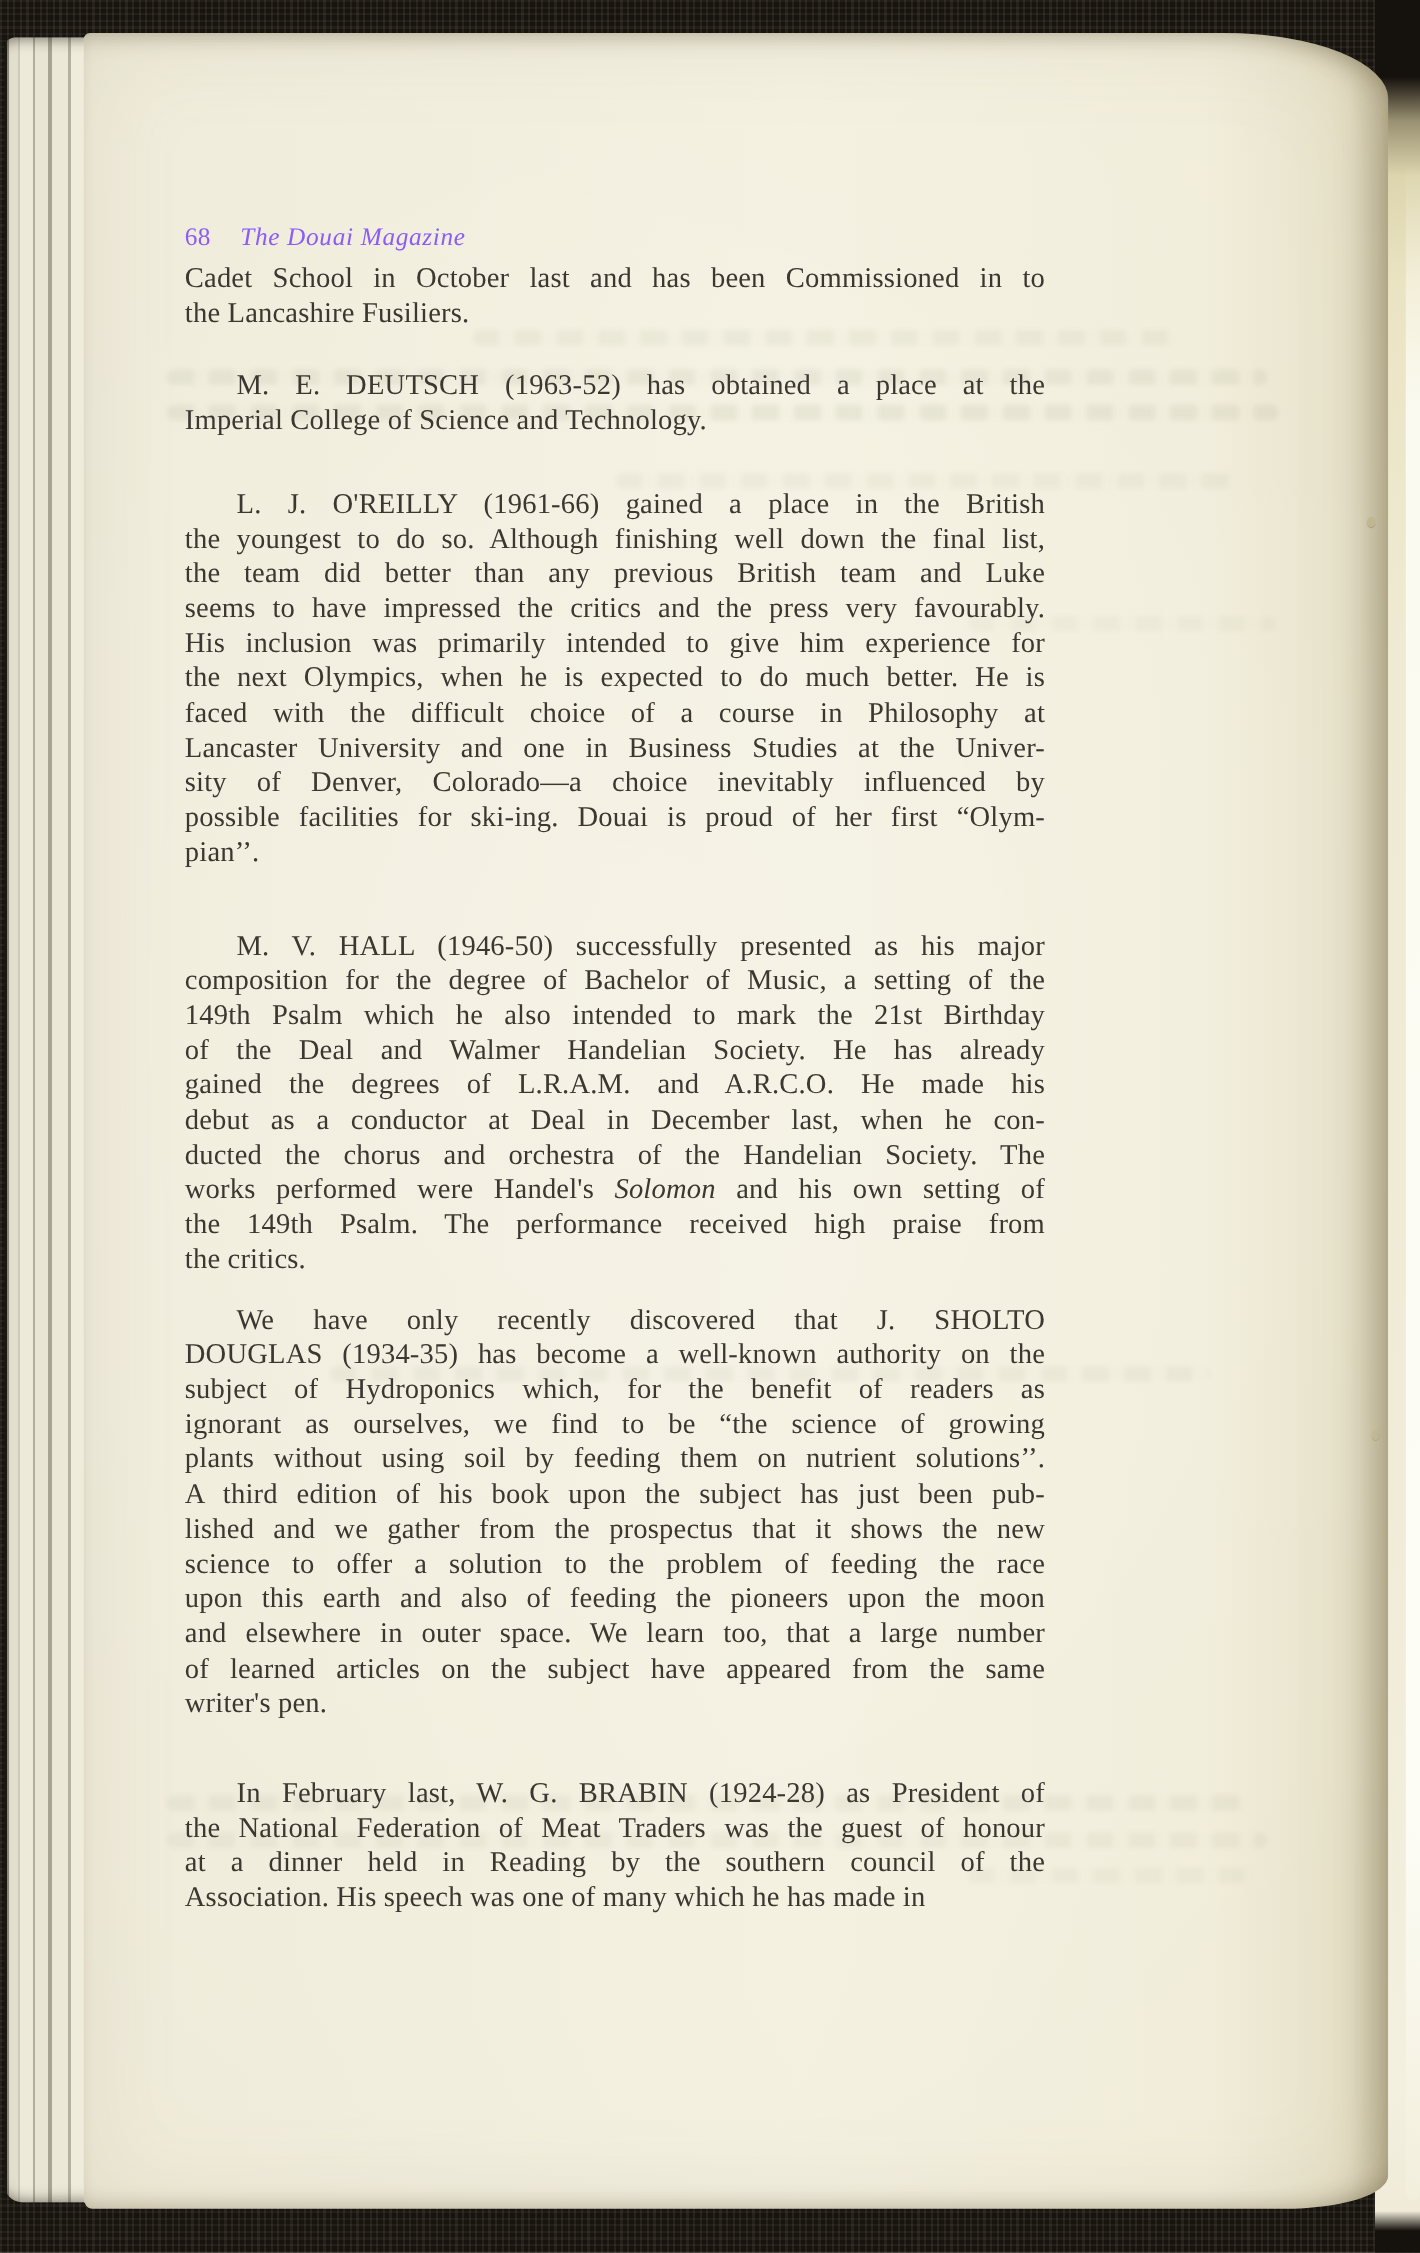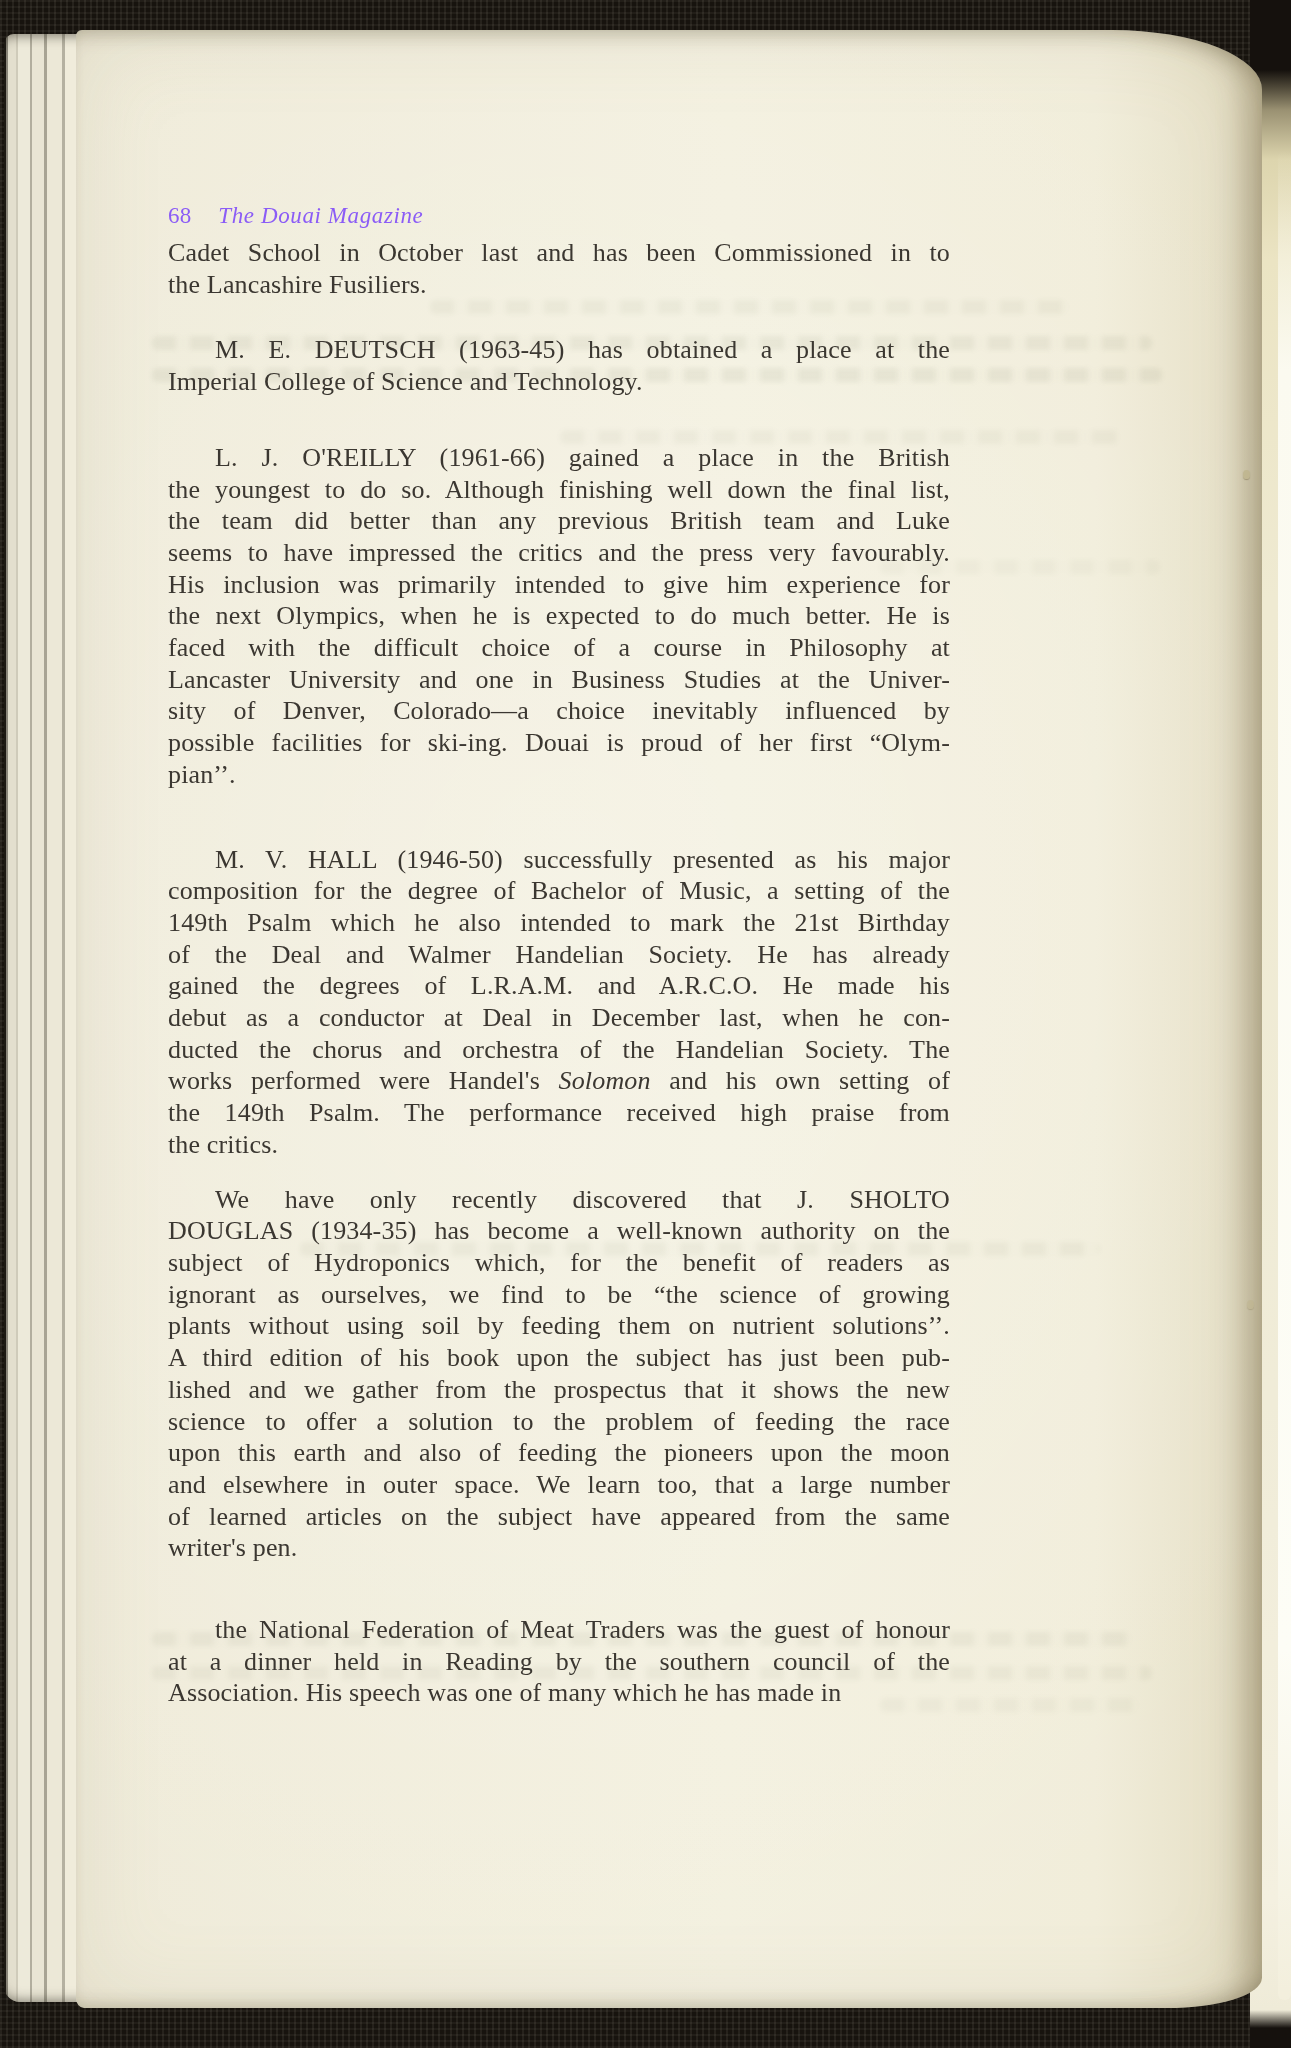--- a/index.html
+++ b/index.html
@@ -109,21 +109,21 @@
   <span class="page-number">68</span>
   <span class="magazine-title">The Douai Magazine</span>
 </div>
 
 <div class="page-body">
     <div class="paragraph">
       <div class="text-line">Cadet School in October last and has been Commissioned in to</div>
       <div class="text-line last">the Lancashire Fusiliers.</div>
     </div>
     <div class="paragraph indent">
-      <div class="text-line">M. E. DEUTSCH (1963-45) has obtained a place at the</div>
+      <div class="text-line">M. E. DEUTSCH (1963-52) has obtained a place at the</div>
       <div class="text-line last">Imperial College of Science and Technology.</div>
     </div>
     <div class="paragraph indent">
       <div class="text-line">L. J. O'REILLY (1961-66) gained a place in the British</div>
       <div class="text-line">the youngest to do so. Although finishing well down the final list,</div>
       <div class="text-line">the team did better than any previous British team and Luke</div>
       <div class="text-line">seems to have impressed the critics and the press very favourably.</div>
       <div class="text-line">His inclusion was primarily intended to give him experience for</div>
       <div class="text-line">the next Olympics, when he is expected to do much better. He is</div>
       <div class="text-line">faced with the difficult choice of a course in Philosophy at</div>
@@ -152,17 +152,18 @@
       <div class="text-line">plants without using soil by feeding them on nutrient solutions’’.</div>
       <div class="text-line">A third edition of his book upon the subject has just been pub-</div>
       <div class="text-line">lished and we gather from the prospectus that it shows the new</div>
       <div class="text-line">science to offer a solution to the problem of feeding the race</div>
       <div class="text-line">upon this earth and also of feeding the pioneers upon the moon</div>
       <div class="text-line">and elsewhere in outer space. We learn too, that a large number</div>
       <div class="text-line">of learned articles on the subject have appeared from the same</div>
       <div class="text-line last">writer's pen.</div>
     </div>
     <div class="paragraph indent">
+      <div class="text-line">In February last, W. G. BRABIN (1924-28) as President of</div>
       <div class="text-line">the National Federation of Meat Traders was the guest of honour</div>
       <div class="text-line">at a dinner held in Reading by the southern council of the</div>
       <div class="text-line last">Association. His speech was one of many which he has made in</div>
     </div>
   </div>
 
 </body></html>

